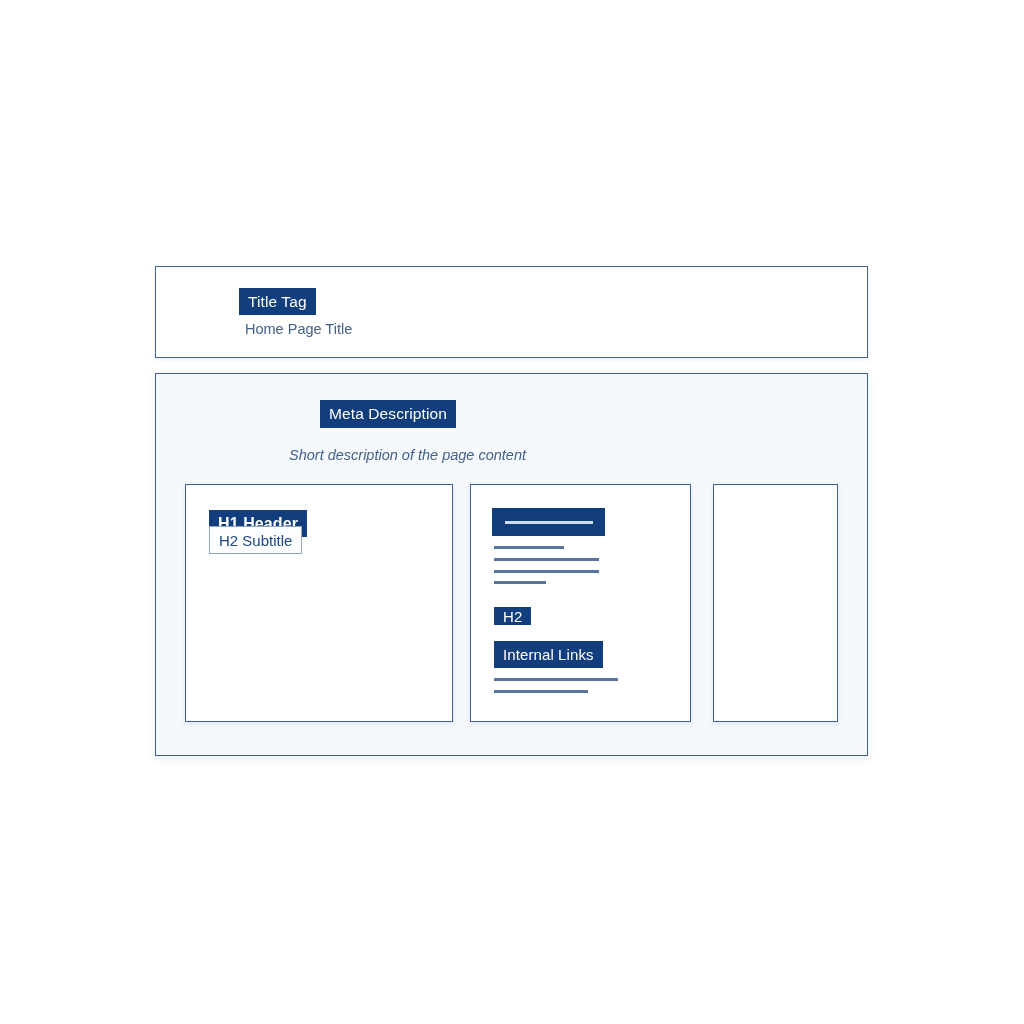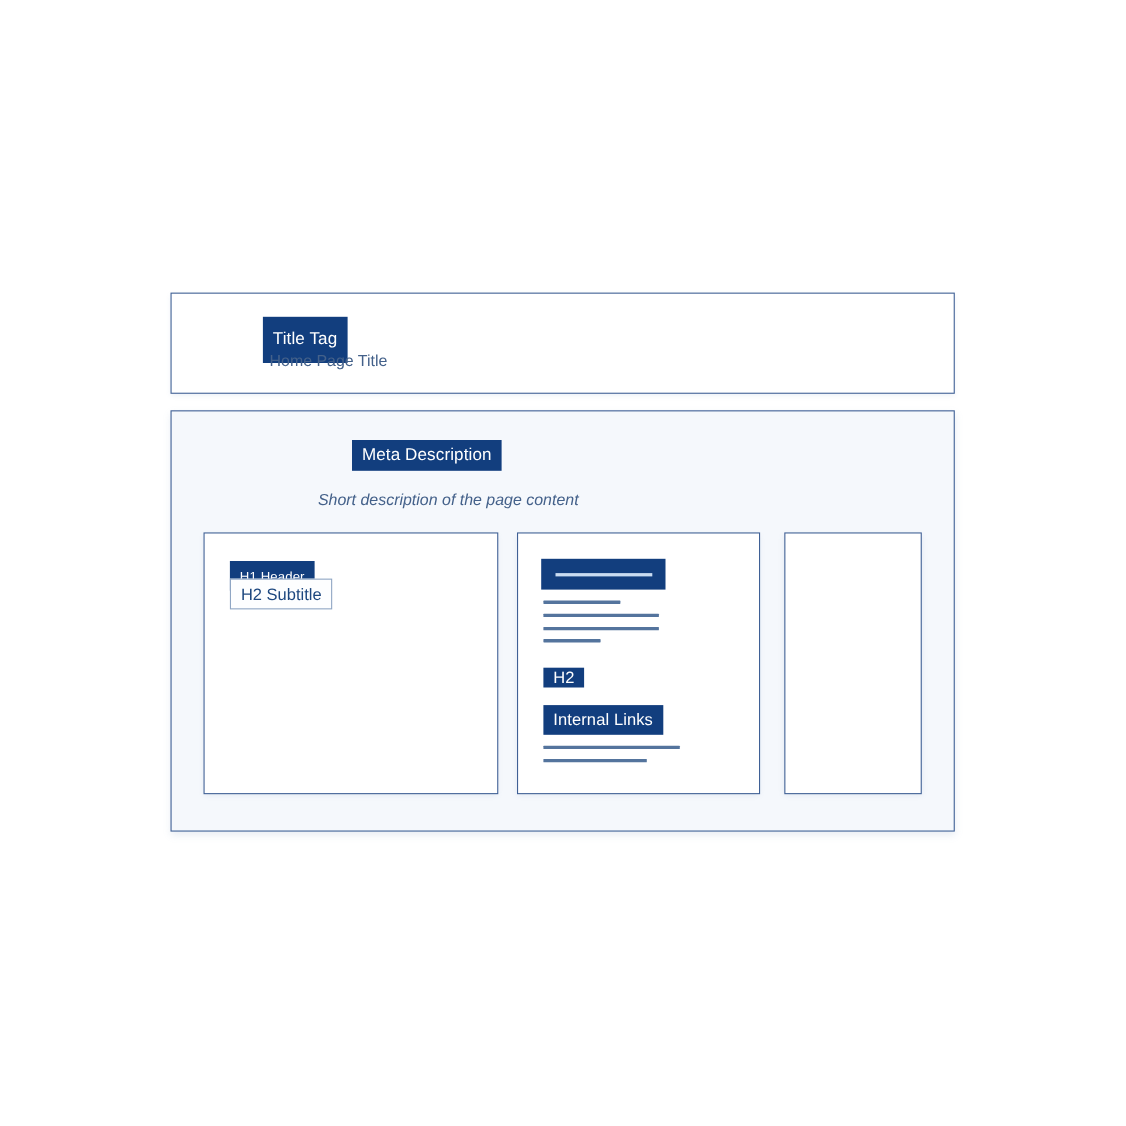--- a/index.html
+++ b/index.html
@@ -61,21 +61,21 @@
     align-items: center;
     justify-content: center;
     padding: 0 9px;
     box-sizing: border-box;
     letter-spacing: 0.1px;
   }
 
   .badge-title-tag {
     left: 239px;
     top: 288px;
-    height: 42px;
+    height: 27px;
     font-size: 15.5px;
   }
 
   .subtext {
     position: absolute;
     color: #44618a;
     font-size: 14.5px;
     line-height: 1;
     white-space: nowrap;
   }
@@ -127,21 +127,22 @@
     top: 484px;
     width: 125px;
     height: 238px;
   }
 
   
   .badge-h1 {
     left: 209px;
     top: 510px;
     height: 27px;
-    font-size: 12px;
+    font-size: 16px;
+    font-weight: bold;
   }
 
   .outline-badge {
     position: absolute;
     left: 209px;
     top: 526px;
     height: 28px;
     background: #fdfeff;
     border: 1.3px solid #8fa6c4;
     color: #1d477f;

